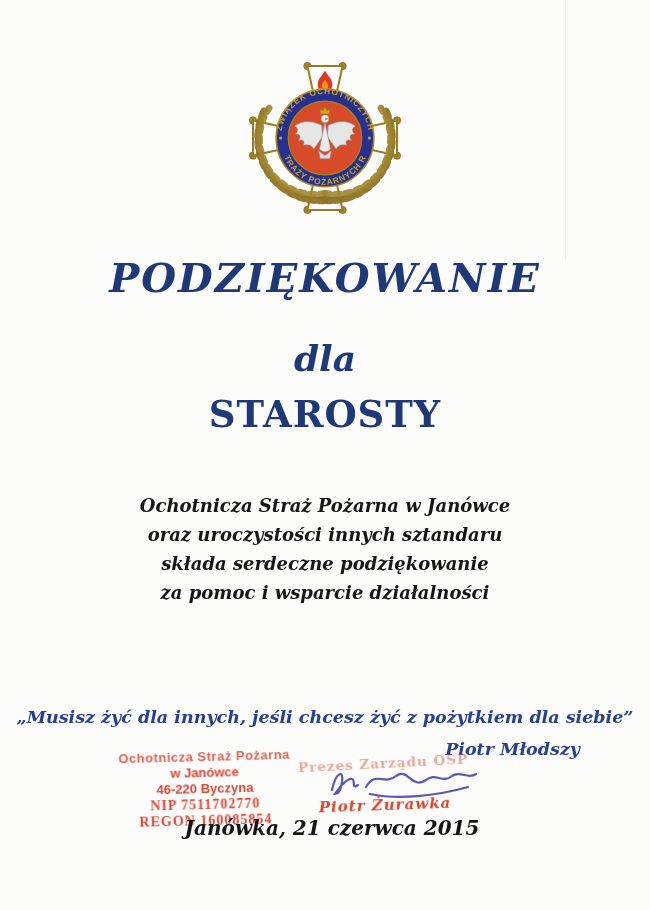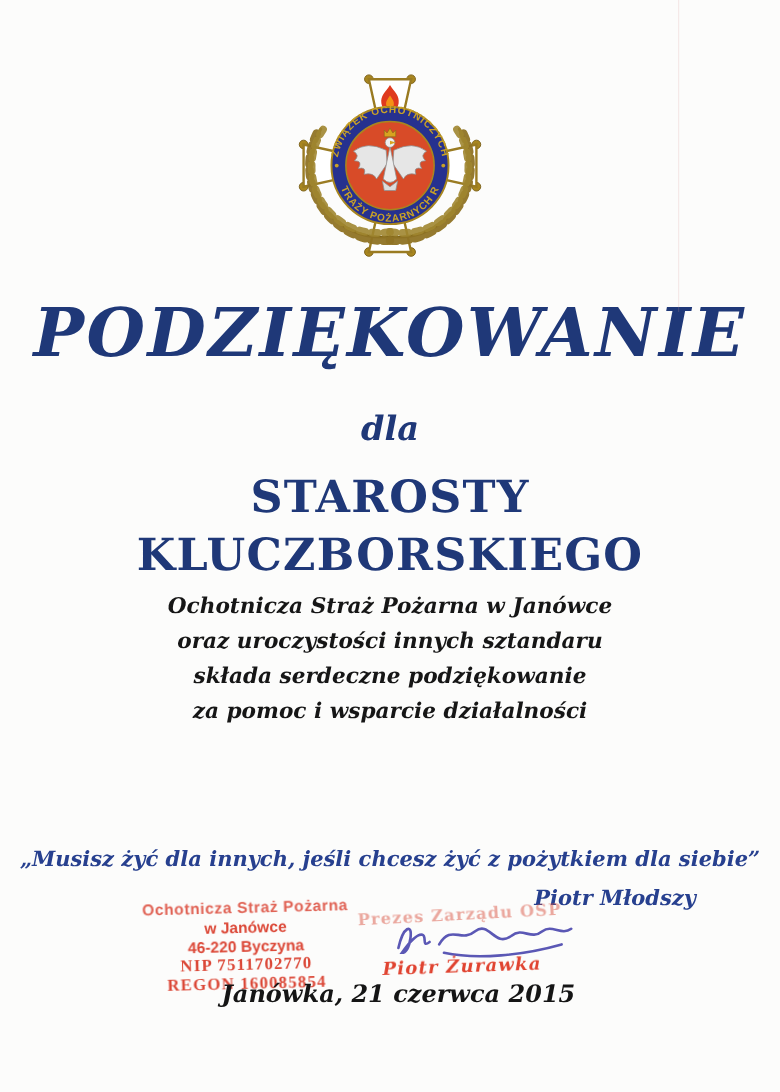--- a/index.html
+++ b/index.html
@@ -15,25 +15,25 @@
     background:#fcfcfb;
   }
   .abs{position:absolute;}
   .center{left:0;width:650px;text-align:center;}
 
   
   .emblem{left:242px;top:58px;width:166px;height:160px;}
 
   
   .title{
-    top:248px;font-size:56px;font-weight:bold;font-style:italic;
+    top:248px;font-size:40px;font-weight:bold;font-style:italic;
     color:#1f3878;letter-spacing:2px;line-height:60px;
   }
   .dla{
-    top:338px;font-size:28px;font-weight:bold;font-style:italic;
+    top:338px;font-size:36px;font-weight:bold;font-style:italic;
     color:#1f3878;line-height:40px;
   }
   .recipient{
     top:390px;font-size:37px;font-weight:bold;
     color:#1f3878;letter-spacing:1px;line-height:48px;
   }
   
   .body-text{
     top:491px;font-size:18px;font-weight:bold;font-style:italic;
     color:#161616;line-height:29px;
@@ -151,21 +151,20 @@
         <path d="M100,74 l6,2 l-6,2 z" fill="#d8a31f" stroke="none"></path>
       </g>
       <path d="M94,70 L94,63 L97,66 L100,61 L103,66 L106,63 L106,70 Z" fill="#d8a31f" stroke="#8a6a1d" stroke-width="0.7"></path>
     </svg>
   </div>
 
   <div class="abs center title">PODZIĘKOWANIE</div>
   <div class="abs center dla">dla</div>
   <div class="abs center recipient">
     <div>STAROSTY</div>
-    <div>KLUCZBORSKIEGO</div>
   </div>
 
   <div class="abs center body-text">
     <div>Ochotnicza Straż Pożarna w Janówce</div>
     <div>oraz uroczystości innych sztandaru</div>
     <div>składa serdeczne podziękowanie</div>
     <div>za pomoc i wsparcie działalności</div>
   </div>
 
   <div class="abs center quote">„Musisz żyć dla innych, jeśli chcesz żyć z pożytkiem dla siebie”</div>

